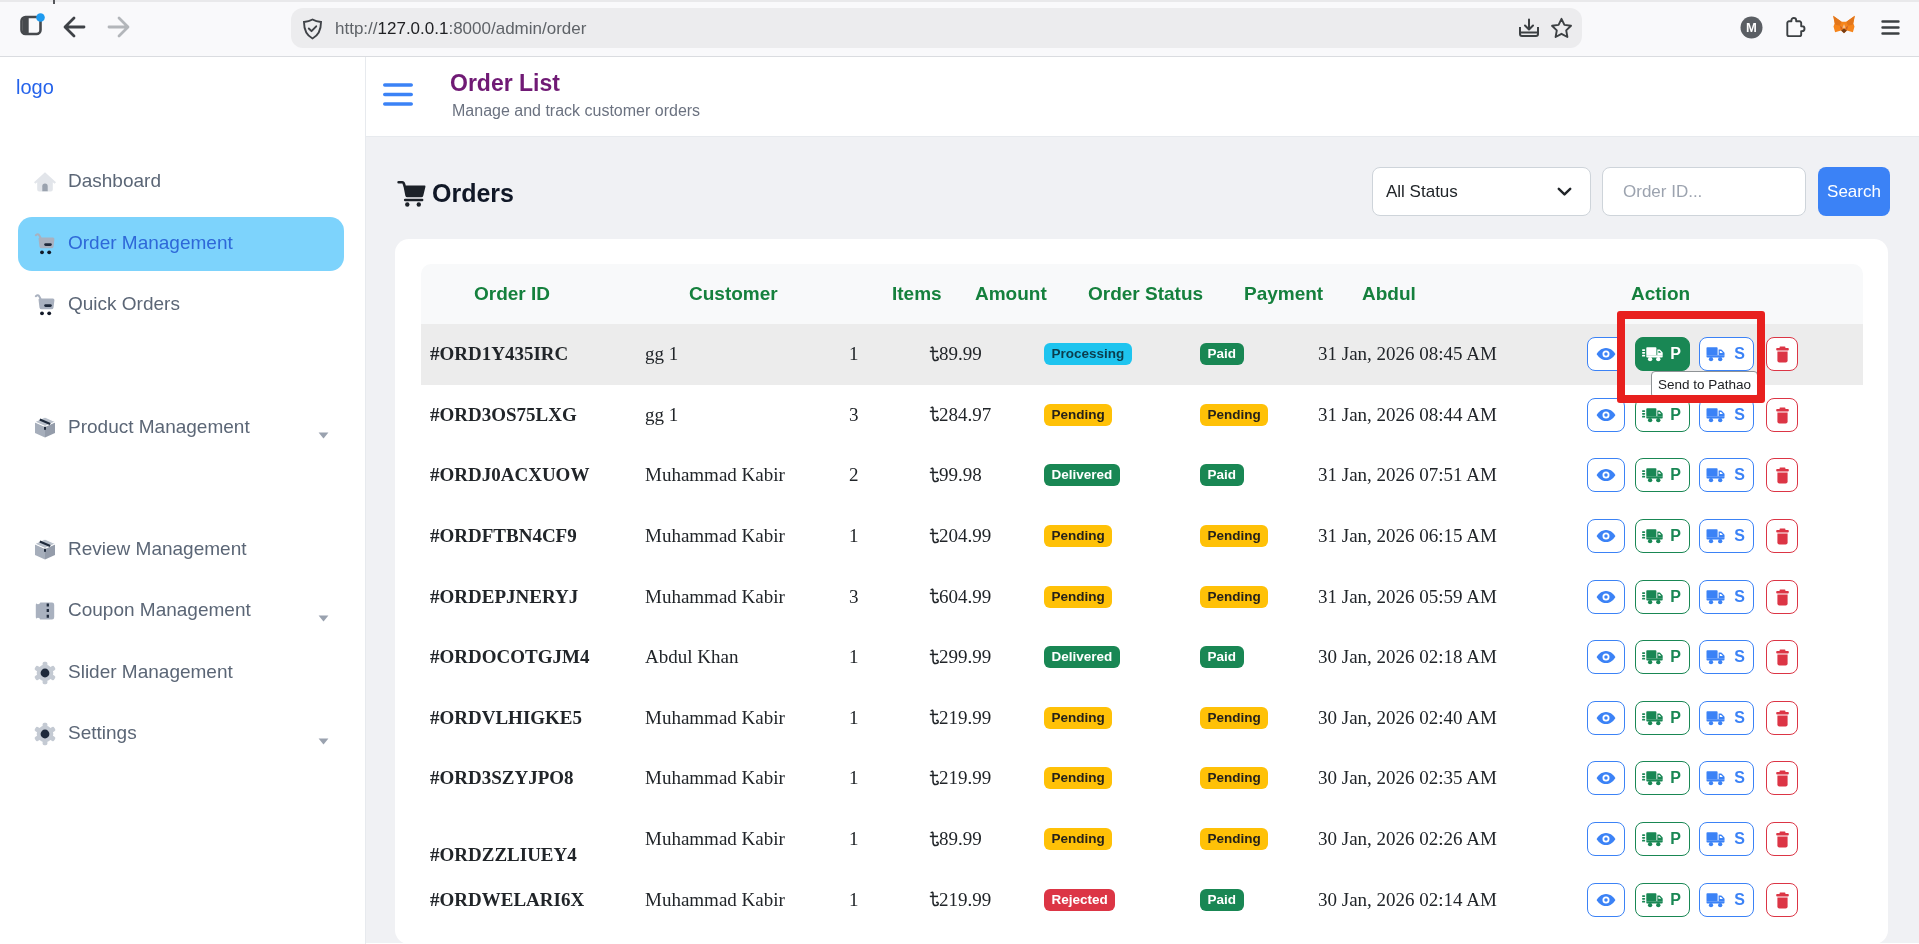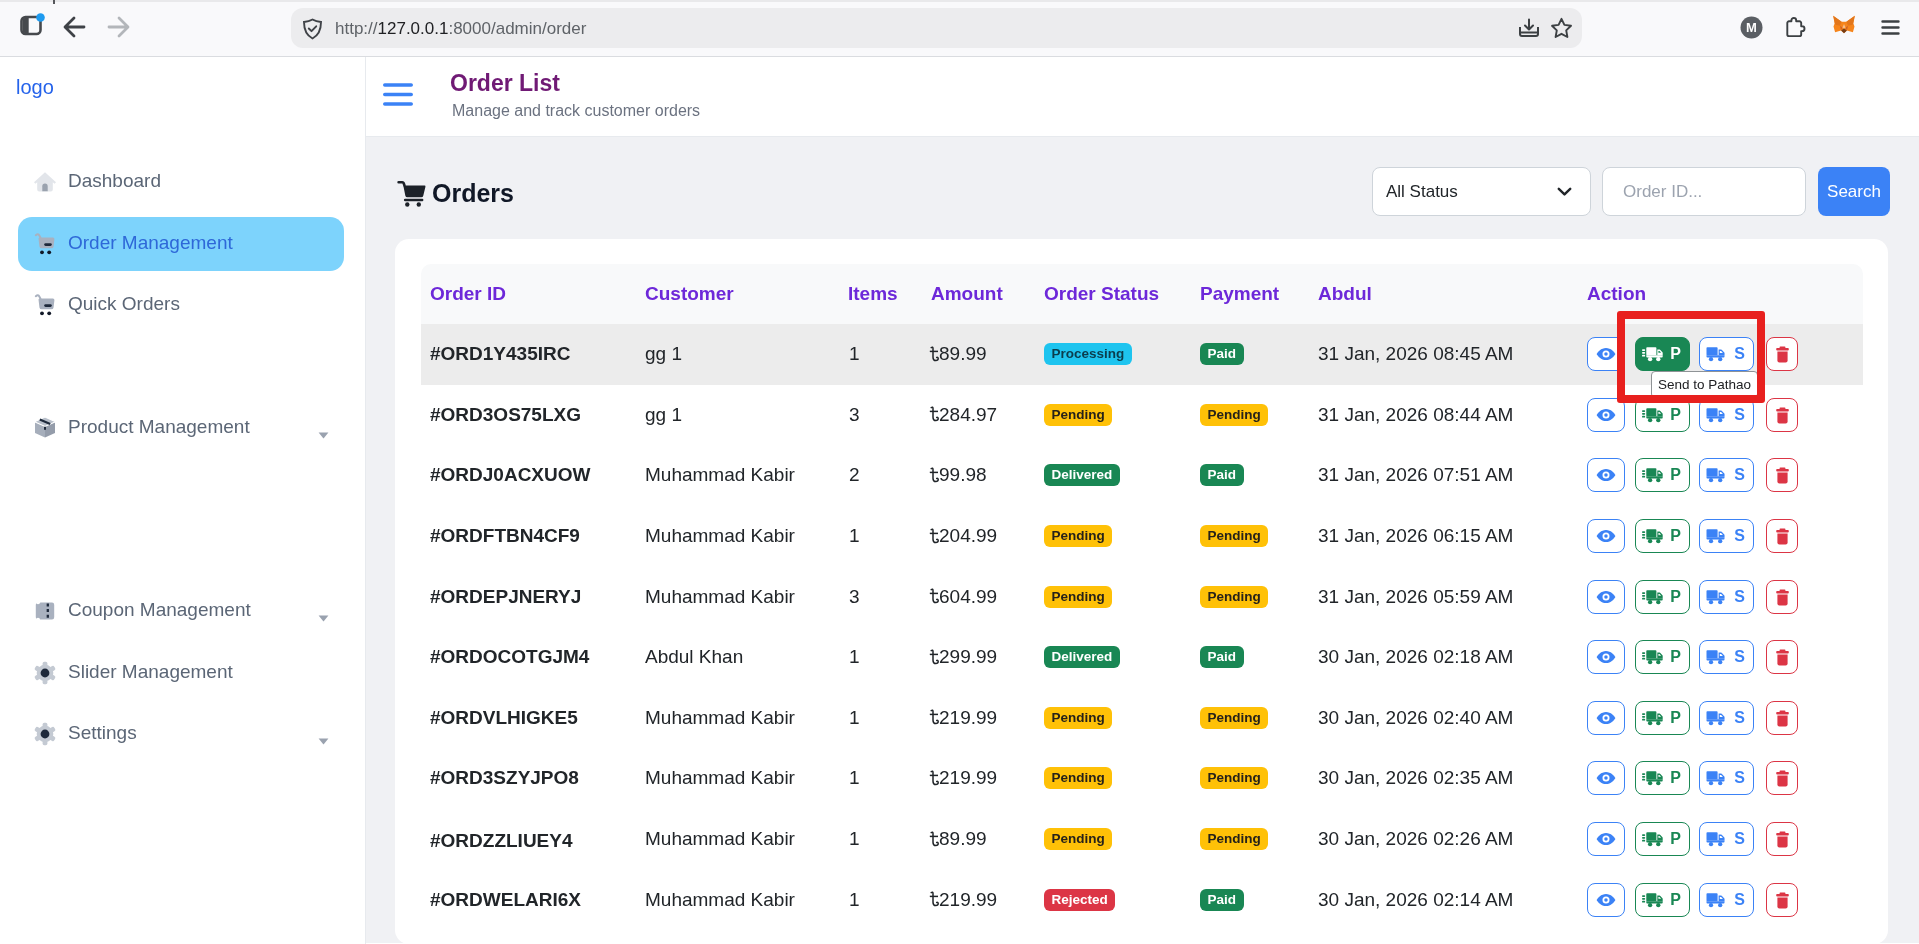--- a/index.html
+++ b/index.html
@@ -25,24 +25,24 @@
 #carticon { position:absolute; left:397px; top:181px; }
 #ordershead { position:absolute; left:432px; top:179px; font-size:25px; font-weight:bold; color:#111827; }
 .field { position:absolute; top:167px; height:49px; background:#fff; border:1px solid #ced4da; border-radius:8px; }
 #selstatus { left:1372px; width:219px; }
 #inpid { left:1602px; width:204px; }
 .field .t { position:absolute; left:13px; top:14px; font-size:17px; color:#212529; }
 #inpid .t { color:#9ca3af; left:20px; }
 #btnsearch { position:absolute; left:1818px; top:167px; width:72px; height:49px; background:#3b82f6; border-radius:8px; color:#fff; font-size:17px; text-align:center; line-height:49px; }
 #card { position:absolute; left:395px; top:239px; width:1493px; height:705px; background:#fff; border-radius:14px; }
 #thead { position:absolute; left:421px; top:264px; width:1442px; height:60px; background:#f8f9fa; border-radius:10px 10px 0 0; }
-.th { position:absolute; top:19px; font-size:19px; font-weight:bold; color:#6d28d9; }
+.th { position:absolute; top:19px; font-size:19px; font-weight:bold; color:#15803d;margin-left:44px; }
 .row { position:absolute; left:421px; width:1442px; height:60.6px; }
 .row.hl { background:#ececec; }
-.cell { position:absolute; font-size:19px; color:#212529; white-space:nowrap; }
+.cell { position:absolute; font-size:19px; color:#212529; white-space:nowrap;font-family:Liberation Serif, serif; }
 .cell .tk { vertical-align:-2.5px; margin-right:-2px; margin-left:-1px; }
 .oid { font-weight:bold; }
 .badge { position:absolute; height:22px; border-radius:6px; font-size:13.5px; font-weight:bold; padding:0 7.5px; line-height:22px; }
 .b-proc { background:#1ec4ef; color:#0b3d4d; }
 .b-pend { background:#ffc107; color:#26221a; }
 .b-del  { background:#198754; color:#fff; }
 .b-rej  { background:#dc3545; color:#fff; }
 .b-paid { background:#198754; color:#fff; }
 .btn { position:absolute; border-radius:8px; background:#fff; }
 .btn-eye { width:38px; height:34px; border:1.4px solid #3b82f6; }
@@ -144,20 +144,30 @@
           <path d="M2 6 L12 10.5 V21.5 L2 17 Z" fill="#a6aebb"></path>
           <path d="M22 6 L12 10.5 V21.5 L22 17 Z" fill="#949caa"></path>
           <path d="M12 1 L22.5 5.7 L12 10.4 L1.5 5.7 Z" fill="#b9c0cb" stroke="#fff" stroke-width="1.1"></path>
           <path d="M6.8 3.4 L17.2 8.1" stroke="#1e293b" stroke-width="2.2"></path>
           <rect x="11" y="10.8" width="2" height="3" fill="#1e293b"></rect>
         </svg></span>
       <span class="tx">Product Management</span>
       <span class="ch"><svg width="11" height="7" viewBox="0 0 11 7">
           <path d="M0.6 0.6 L10.4 0.6 L5.5 6.4 Z" fill="#9aa2af"></path>
         </svg></span>
+    </div>
+<div class="mi" style="top:466px">
+      <span class="ic"><svg width="24" height="24" viewBox="0 0 24 24">
+          <path d="M2 6 L12 10.5 V21.5 L2 17 Z" fill="#a6aebb"></path>
+          <path d="M22 6 L12 10.5 V21.5 L22 17 Z" fill="#949caa"></path>
+          <path d="M12 1 L22.5 5.7 L12 10.4 L1.5 5.7 Z" fill="#b9c0cb" stroke="#fff" stroke-width="1.1"></path>
+          <path d="M6.8 3.4 L17.2 8.1" stroke="#1e293b" stroke-width="2.2"></path>
+          <rect x="11" y="10.8" width="2" height="3" fill="#1e293b"></rect>
+        </svg></span>
+      <span class="tx">Review Management</span>
     </div>
 <div class="mi" style="top:527px">
       <span class="ic"><svg width="24" height="24" viewBox="0 0 24 24">
           <path d="M5 3.5 h14 a2.2 2.2 0 0 1 2.2 2.2 v12.6 a2.2 2.2 0 0 1 -2.2 2.2 h-14 a2.2 2.2 0 0 1 -2.2 -2.2 v-12.6 a2.2 2.2 0 0 1 2.2 -2.2 z" fill="#a9b1bf"></path>
           <circle cx="5" cy="3.2" r="2.1" fill="#fff"></circle>
           <circle cx="5" cy="20.8" r="2.1" fill="#fff"></circle>
           <line x1="14.8" y1="4.5" x2="14.8" y2="19.5" stroke="#1e293b" stroke-width="2.3" stroke-dasharray="3 2.6"></line>
         </svg></span>
       <span class="tx">Coupon Management</span>
       <span class="ch"><svg width="11" height="7" viewBox="0 0 11 7">
@@ -617,21 +627,21 @@
     </span>
   <span class="btn btn-del" style="left:1345px;top:13.3px">
       <svg width="15" height="17" viewBox="0 0 15 17" style="position:absolute;left:8px;top:8px">
         <rect x="4.6" y="0.4" width="5.8" height="2.4" rx="0.7" fill="#dc3545"></rect>
         <rect x="1.2" y="1.9" width="12.6" height="2.6" rx="0.9" fill="#dc3545"></rect>
         <path d="M2.4 5.6 h10.2 V14.4 a2 2 0 0 1 -2 2 H4.4 a2 2 0 0 1 -2 -2 z" fill="#dc3545"></path>
       </svg>
     </span>
 </div>
 <div class="row" style="top:808.8px">
-  <span class="cell oid" style="left:9px;top:21px">#ORDZZLIUEY4</span>
+  <span class="cell oid" style="left:9px;top:35px">#ORDZZLIUEY4</span>
   <span class="cell" style="left:224px;top:19.3px">Muhammad Kabir</span>
   <span class="cell" style="left:428px;top:19.3px">1</span>
   <span class="cell" style="left:509px;top:19.3px"><svg class="tk" width="12" height="18" viewBox="0 0 12 18">
         <path d="M2.2 2.6 Q4.0 1.4 4.0 3.6 L4.0 12.2 Q4.0 15.6 6.8 15.6 Q9.2 15.6 9.2 13.6 Q9.2 12.1 7.7 12.4" fill="none" stroke="#212529" stroke-width="1.5" stroke-linecap="round"></path>
         <path d="M0.8 6.4 L9.0 6.4" stroke="#212529" stroke-width="1.5"></path>
       </svg>89.99</span>
   <span class="badge b-pend" style="left:623px;top:19.3px">Pending</span>
   <span class="badge b-pend" style="left:779px;top:19.3px">Pending</span>
   <span class="cell" style="left:897px;top:19.3px">30 Jan, 2026 02:26 AM</span>
   <span class="btn btn-eye" style="left:1166px;top:13.3px">

